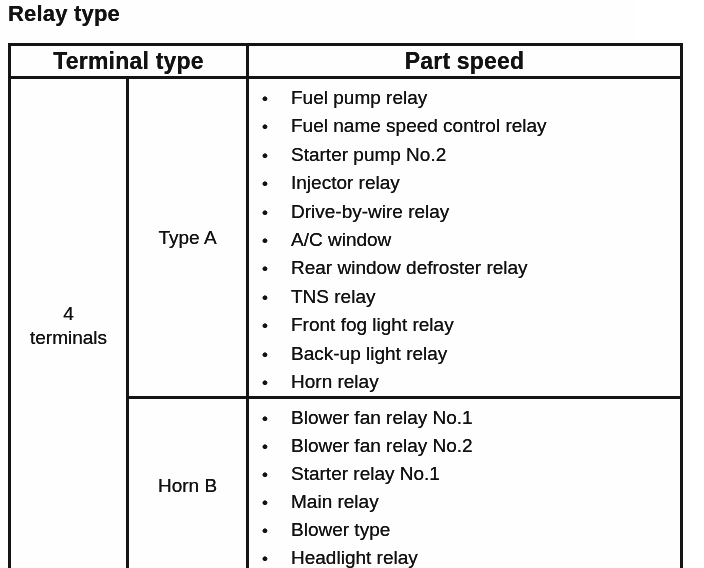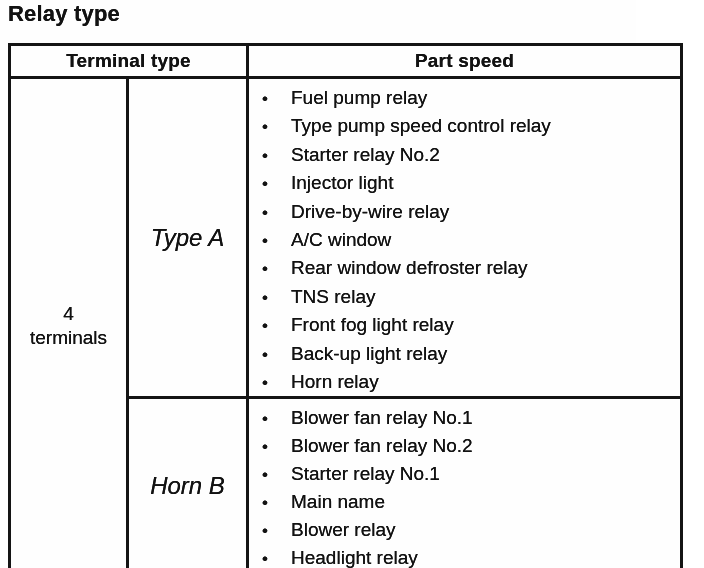--- a/index.html
+++ b/index.html
@@ -38,41 +38,40 @@
   .relay-table col.c2 { width: 120px; }
   .relay-table col.c3 { width: 434px; }
 
   .relay-table th, .relay-table td {
     border: 3px solid #141414;
     padding: 0;
     vertical-align: middle;
   }
   .relay-table thead th {
     height: 30px;
-    font-size: 19px;
+    font-size: 23px;
     font-weight: 700;
     text-align: center;
     letter-spacing: 0.2px;
   }
   .row-type-a { height: 309px; }
   .row-type-b { height: 170px; }
 
   td.terminal-cell {
     text-align: center;
     font-size: 19px;
   }
   td.terminal-cell .wrap {
     display: inline-block;
     max-width: 88px;       
     line-height: 24px;
   }
   td.type-cell {
     text-align: center;
-    font-size: 24px;
-    font-style: italic;
+    font-size: 19px;
   }
 
   td.parts-cell { vertical-align: top; }
   ul.parts-list {
     list-style: none;
     margin: 0;
     padding: 5px 4px 0 13px;
   }
   ul.parts-list li {
     display: flex;
@@ -115,29 +114,29 @@
           <span>Type A</span>
         </td>
         <td class="parts-cell">
           <ul class="parts-list">
               <li>
                 <span class="bullet">•</span>
                 <span>Fuel pump relay</span>
               </li>
               <li>
                 <span class="bullet">•</span>
-                <span>Type pump speed control relay</span>
-              </li>
-              <li>
-                <span class="bullet">•</span>
-                <span>Starter relay No.2</span>
-              </li>
-              <li>
-                <span class="bullet">•</span>
-                <span>Injector light</span>
+                <span>Fuel name speed control relay</span>
+              </li>
+              <li>
+                <span class="bullet">•</span>
+                <span>Starter pump No.2</span>
+              </li>
+              <li>
+                <span class="bullet">•</span>
+                <span>Injector relay</span>
               </li>
               <li>
                 <span class="bullet">•</span>
                 <span>Drive-by-wire relay</span>
               </li>
               <li>
                 <span class="bullet">•</span>
                 <span>A/C window</span>
               </li>
               <li>
@@ -176,25 +175,25 @@
               <li>
                 <span class="bullet">•</span>
                 <span>Blower fan relay No.2</span>
               </li>
               <li>
                 <span class="bullet">•</span>
                 <span>Starter relay No.1</span>
               </li>
               <li>
                 <span class="bullet">•</span>
-                <span>Main name</span>
-              </li>
-              <li>
-                <span class="bullet">•</span>
-                <span>Blower relay</span>
+                <span>Main relay</span>
+              </li>
+              <li>
+                <span class="bullet">•</span>
+                <span>Blower type</span>
               </li>
               <li>
                 <span class="bullet">•</span>
                 <span>Headlight relay</span>
               </li>
             </ul>
         </td>
       </tr>
     </tbody>
   </table>

